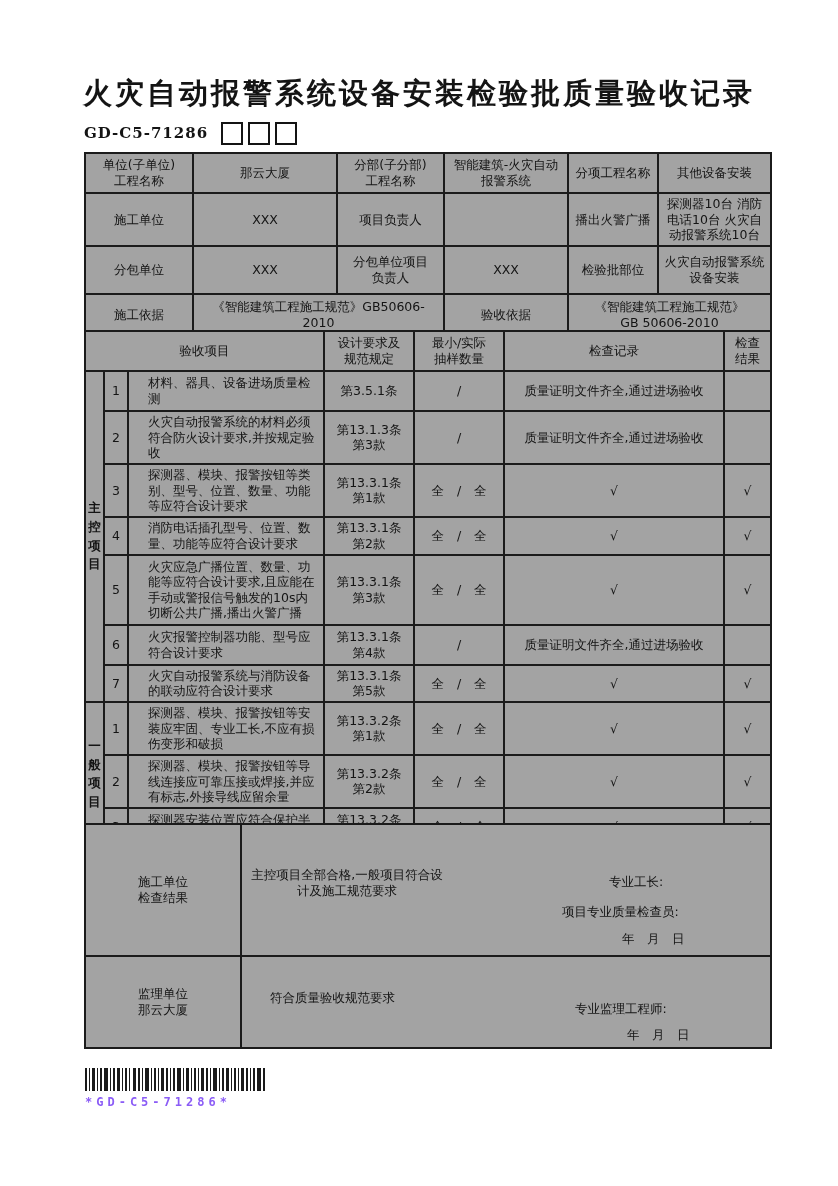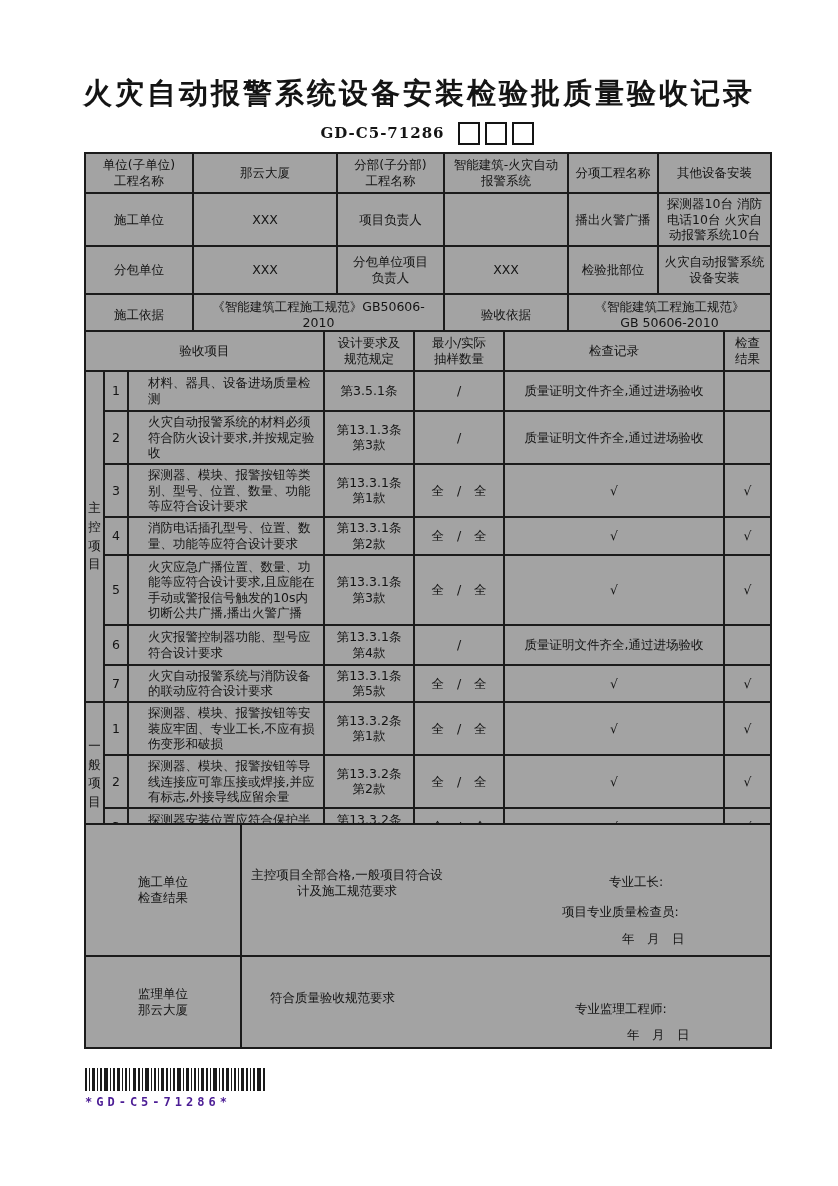--- a/index.html
+++ b/index.html
@@ -7,54 +7,54 @@
   .page {
     position:relative; width:838px; height:1186px; background:#ffffff;
     font-family:"DejaVu Sans", sans-serif; color:#141414; overflow:hidden;
   }
   .title {
     position:absolute; top:74px; left:0; width:100%;
     text-align:center; font-size:29px; font-weight:bold; letter-spacing:3px;
   }
   .code-row {
     position:absolute; top:120px; left:84px; width:686px; height:26px;
-    display:flex; justify-content:center; align-items:center;
+    display:flex; justify-content:flex-start; align-items:center;
   }
   .code-text {
     font-family:"DejaVu Serif", serif; font-weight:bold;
     font-size:15px; letter-spacing:1px; margin-right:8px;
   }
   .code-box { width:22px; height:23px; border:2px solid #141414; margin-left:5px; background:#fff; }
 
   table.tbl {
     position:absolute; left:84px; border-collapse:collapse; table-layout:fixed;
     width:686px; background:#a3a3a3;
   }
   table.tbl td {
     border:2px solid #1b1b1b; text-align:center; vertical-align:middle;
     font-size:12.5px; line-height:1.25; padding:2px 3px; white-space:pre-wrap;
     overflow:hidden;
   }
   .info-tbl { top:152px; }
   .info-tbl td { font-size:12.5px; }
   .main-tbl { top:330px; }
   .main-tbl td.c-item { text-align:left; padding-left:19px; }
-  .main-tbl td.c-sect { padding:0 1px; letter-spacing:0; line-height:1.5; font-size:12.5px; }
+  .main-tbl td.c-sect { padding:0 1px; letter-spacing:0; line-height:1.5; font-size:12.5px;font-weight:bold; }
   .main-tbl td.c-sample { word-spacing:9px; }
   .bottom-tbl { top:823px; }
   .bottom-tbl td { font-size:13px; }
   .bottom-tbl td.b-content { position:relative; padding:0; }
   .abs { position:absolute; white-space:pre-wrap; font-size:12.5px; }
   .concl { width:202px; text-align:center; }
   .barcode {
     position:absolute; left:85px; top:1068px; width:182px; text-align:left;
   }
   .barcode-text {
     font-family:"DejaVu Sans Mono", monospace; font-weight:bold;
-    font-size:12px; letter-spacing:4px; margin-top:0px; color:#4c1d95;
+    font-size:12px; letter-spacing:4px; margin-top:0px; color:#8b5cf6;
   }
 </style>
 </head>
 <body>
 
 <div class="page">
 
   <div class="title">火灾自动报警系统设备安装检验批质量验收记录</div>
 
   <div class="code-row">

